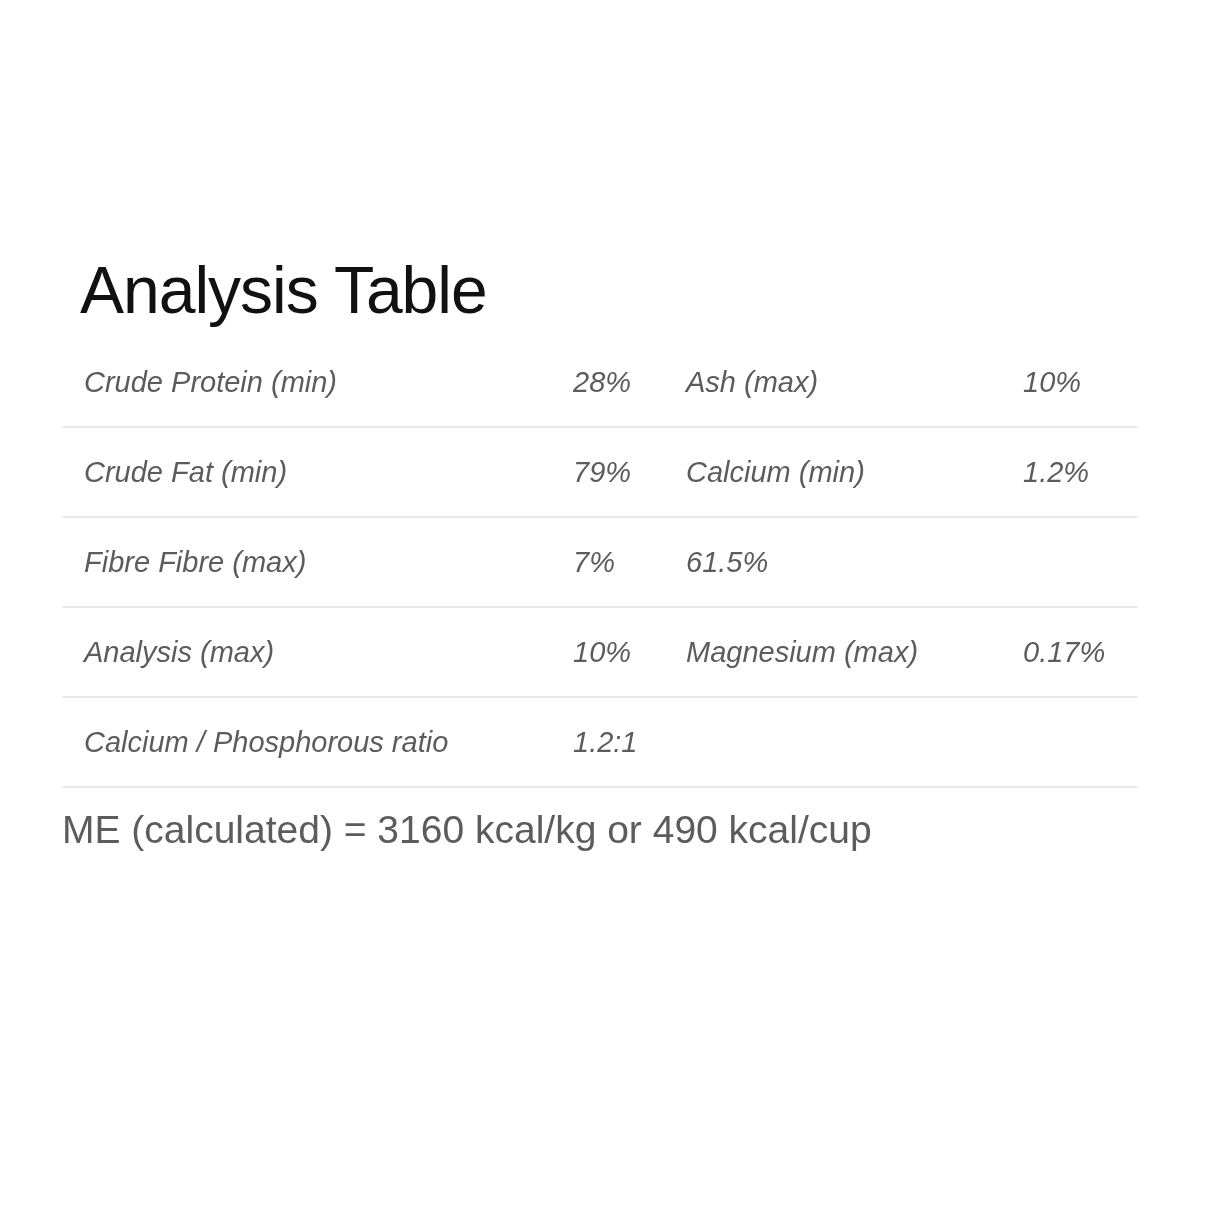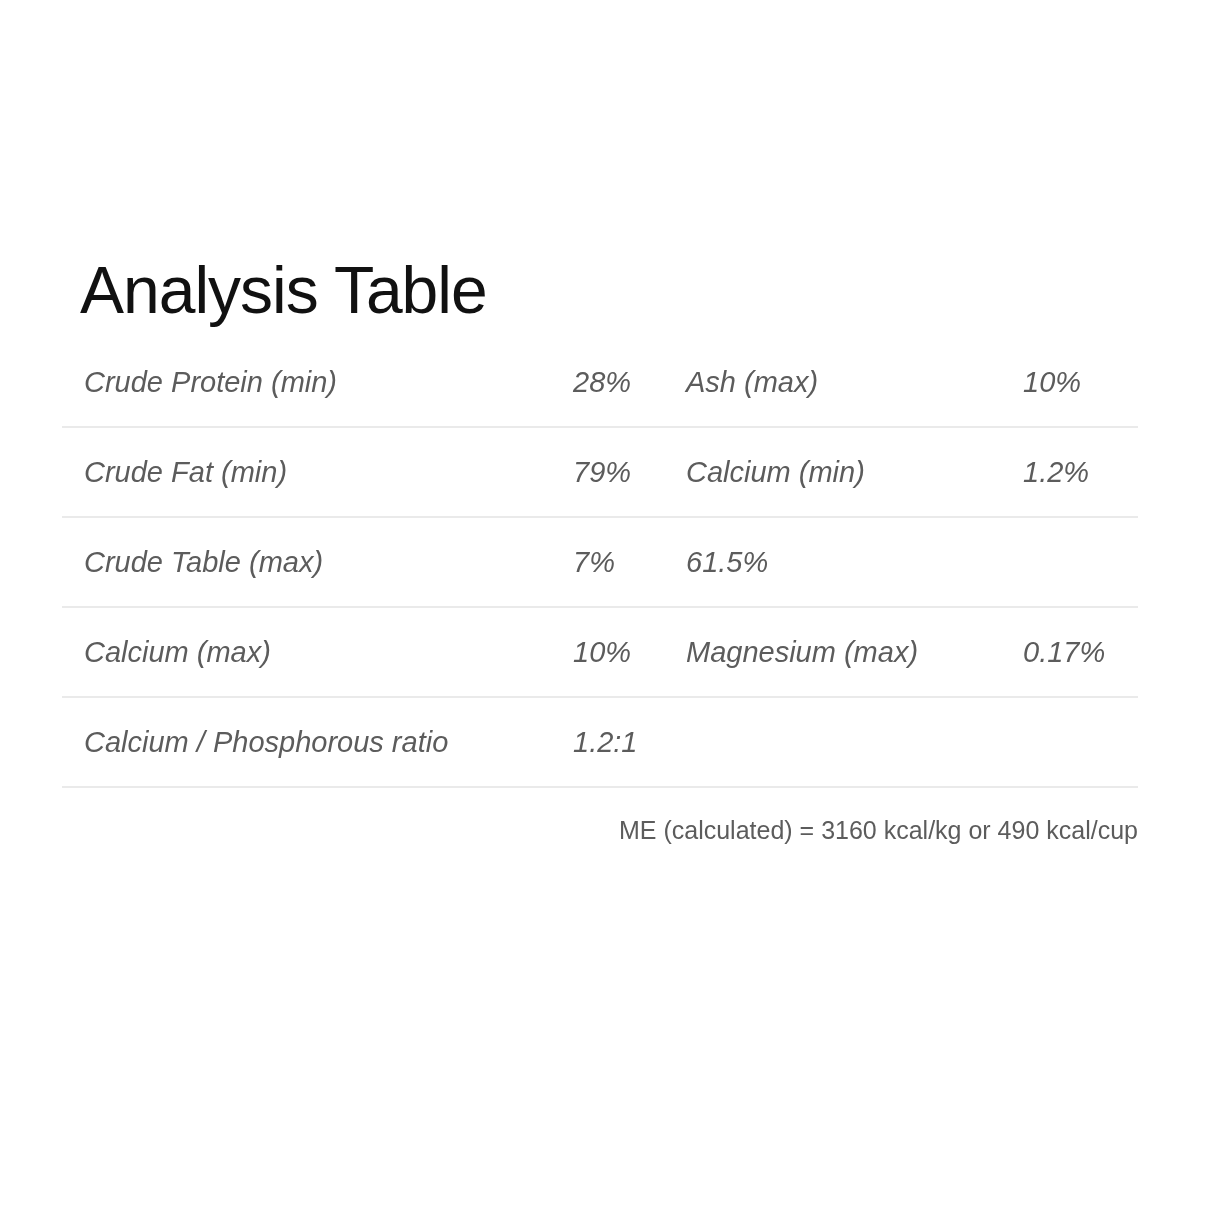--- a/index.html
+++ b/index.html
@@ -35,22 +35,22 @@
     border-bottom: 2px solid #eaeaea;
     font-size: 29px;
     color: #5c5c5c;
   }
   .cell { white-space: nowrap; overflow: visible; font-style: italic; }
   .table-footer {
     position: absolute;
     left: 62px;
     top: 810px;
     width: 1076px;
-    text-align: right;
-    font-size: 25px;
+    text-align: left;
+    font-size: 39px;
     color: #5c5c5c;
     line-height: 40px;
     white-space: nowrap;
   }
 </style>
 </head>
 <body>
 
 <h1 class="page-title">Analysis Table</h1>
 
@@ -64,27 +64,27 @@
   </div>
 
   <div class="analysis-row">
     <div class="cell">Crude Fat (min)</div>
     <div class="cell">79%</div>
     <div class="cell">Calcium (min)</div>
     <div class="cell">1.2%</div>
   </div>
 
   <div class="analysis-row">
-    <div class="cell">Crude Table (max)</div>
+    <div class="cell">Fibre Fibre (max)</div>
     <div class="cell">7%</div>
     <div class="cell">61.5%</div>
   </div>
 
   <div class="analysis-row">
-    <div class="cell">Calcium (max)</div>
+    <div class="cell">Analysis (max)</div>
     <div class="cell">10%</div>
     <div class="cell">Magnesium (max)</div>
     <div class="cell">0.17%</div>
   </div>
 
   <div class="analysis-row">
     <div class="cell">Calcium / Phosphorous ratio</div>
     <div class="cell">1.2:1</div>
     <div class="cell"></div>
     <div class="cell"></div>

